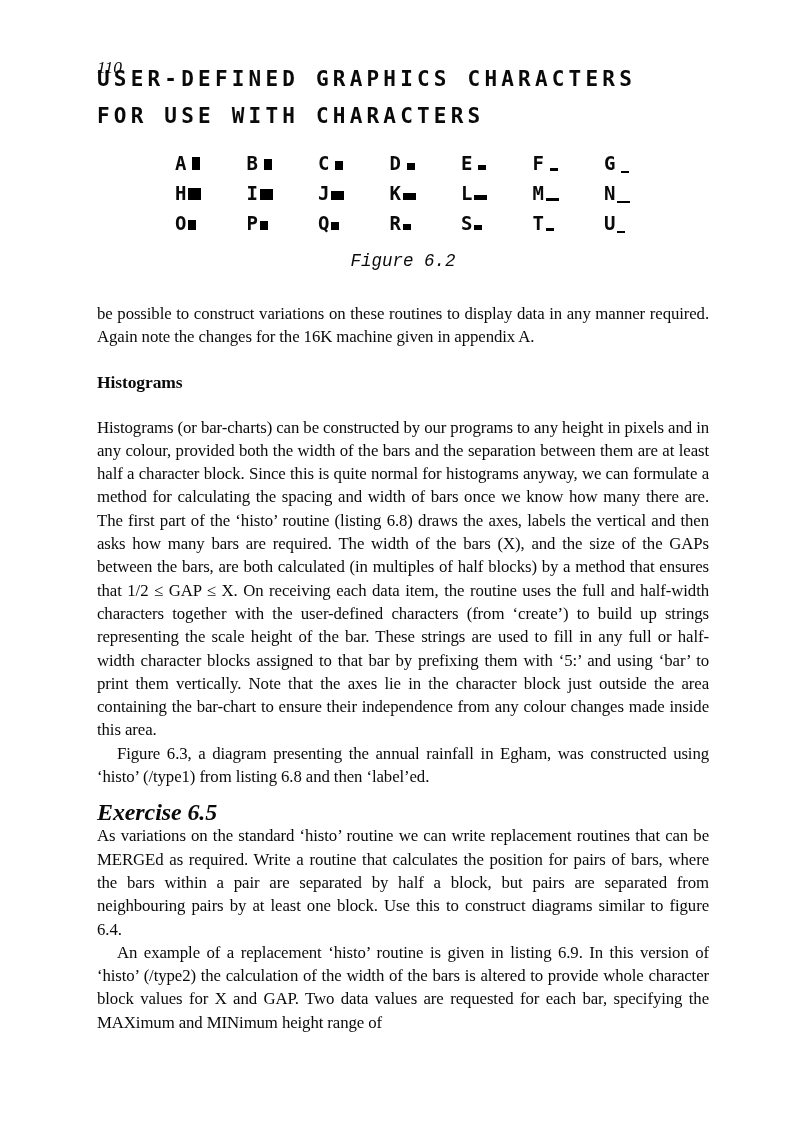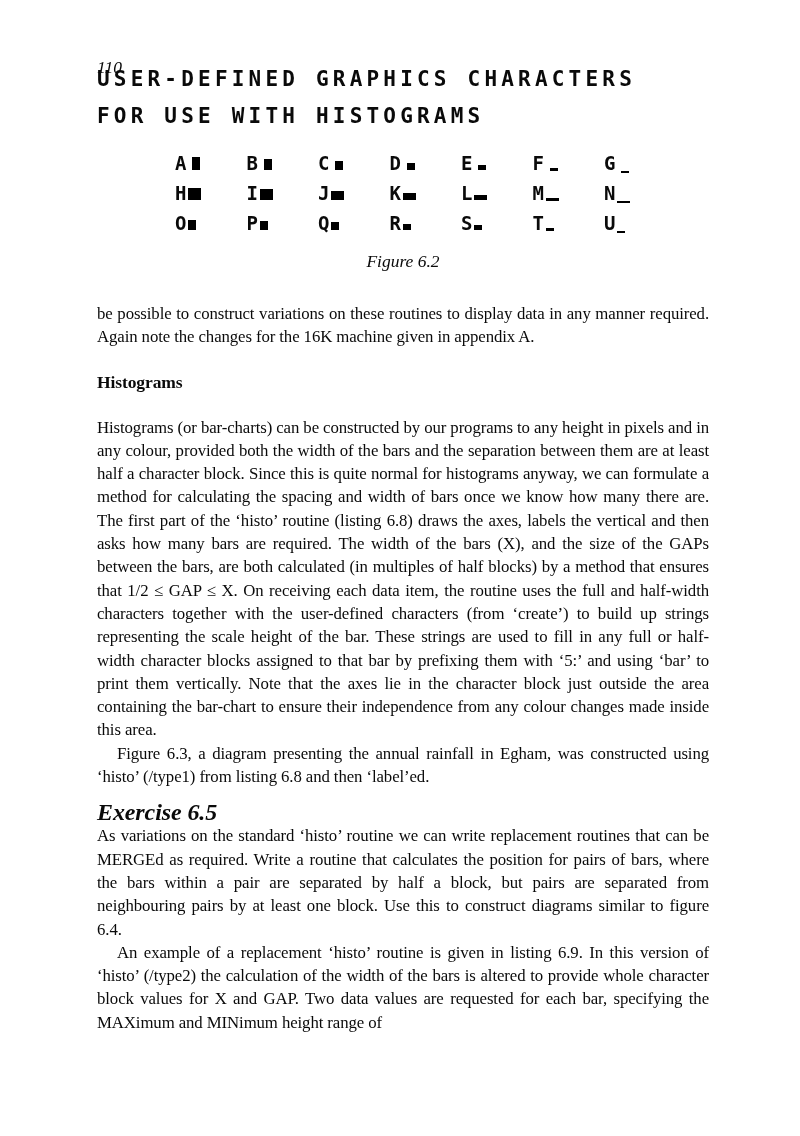--- a/index.html
+++ b/index.html
@@ -35,21 +35,21 @@
   .udg-row {
     display:flex; margin-bottom:8px;
     font-family:"DejaVu Sans Mono", monospace;
     font-weight:700; font-size:19px; line-height:22px;
   }
   .udg-item { display:flex; align-items:baseline; width:71.5px; }
   .udg-block { display:inline-block; background:#000; position:relative; }
 
   .fig-caption {
     width:612px; margin-left:97px; margin-top:16px;
-    text-align:center; font-style:italic; font-size:17.5px; line-height:23px;
+    text-align:center; font-style:italic; font-size:17.5px; line-height:23px;font-family:Liberation Mono, monospace;
   }
 
   
   .body-copy {
     width:612px; margin-left:97px;
     font-size:16.8px; line-height:23.3px;
     letter-spacing:-0.1px;
     text-align:justify;
   }
   .body-copy p { margin:0; }
@@ -68,21 +68,21 @@
 </head>
 <body>
 
 <div class="page">
 
   <div class="header">
     <span class="page-num">110</span>
   </div>
 
   <div class="fig-title">USER-DEFINED GRAPHICS CHARACTERS</div>
-  <div class="fig-title second">FOR USE WITH HISTOGRAMS</div>
+  <div class="fig-title second">FOR USE WITH CHARACTERS</div>
 
   <div class="udg-grid" id="udg-grid">
       <div class="udg-row">
         <span class="udg-item">
           <span class="udg-letter">A</span>
           <span class="udg-block" style="width: 8px; height: 13px; margin-left: 6px;"></span>
         </span>
         <span class="udg-item">
           <span class="udg-letter">B</span>
           <span class="udg-block" style="width: 8px; height: 11px; margin-left: 6px;"></span>

